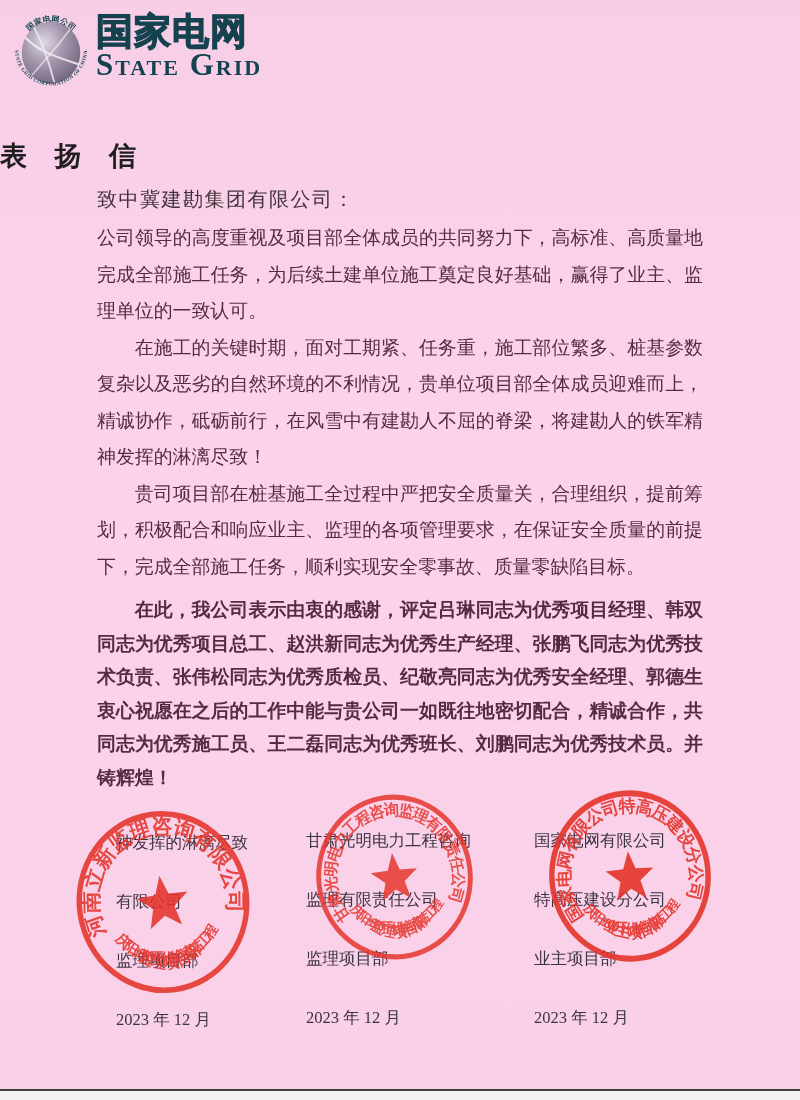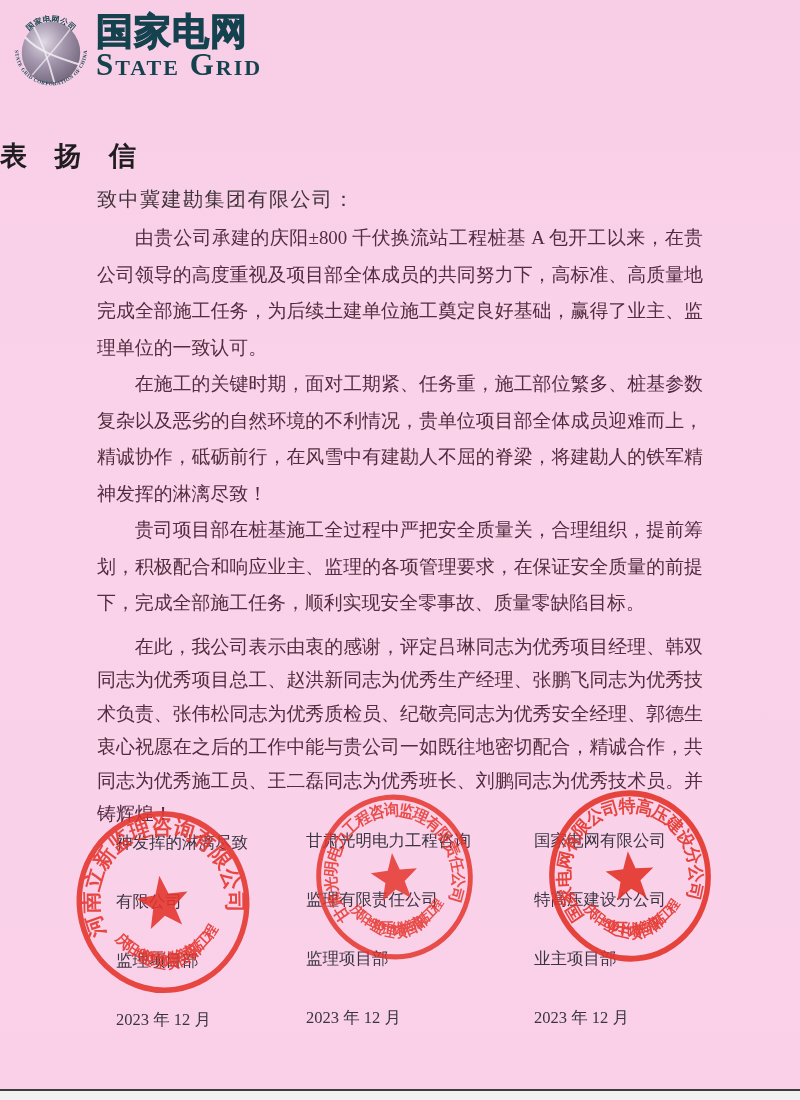--- a/index.html
+++ b/index.html
@@ -34,21 +34,21 @@
     font-size:27px;font-weight:bold;color:#1f1d20;
     letter-spacing:9px;word-spacing:2px;
   }
   .salutation{
     position:absolute;left:97px;top:186px;
     font-size:20px;color:#42333b;letter-spacing:1.5px;
   }
   .body-text{position:absolute;left:97px;top:220px;width:606px;color:#532c41;}
   .para{font-size:18.9px;}
   .para.p123{line-height:36.5px;}
-  .para.p4{line-height:33.5px;margin-top:8px;}
+  .para.p4{line-height:33.5px;margin-top:8px;font-weight:bold;}
   .line{text-align:justify;text-align-last:justify;}
   .line.first{text-indent:2em;}
   .line.end{text-align-last:left;}
   
   .sig-col{position:absolute;font-size:16.5px;color:#3a3440;line-height:33px;}
   .sig-col .c{text-align:left;margin-top:26px;}
   .sig-col .l{text-align:left;}
   .col1{left:116px;top:826px;width:182px;}
   .col2{left:306px;top:824px;width:192px;}
   .col3{left:534px;top:824px;width:196px;}
@@ -96,21 +96,20 @@
       <div class="logo-en">State Grid</div>
     </div>
   </div>
 
   <div class="title">表 扬 信</div>
 
   <div class="salutation">致中冀建勘集团有限公司：</div>
 
   <div class="body-text">
     <div class="para p123">
-      <div class="line first">由贵公司承建的庆阳±800 千伏换流站工程桩基 A 包开工以来，在贵</div>
       <div class="line">公司领导的高度重视及项目部全体成员的共同努力下，高标准、高质量地</div>
       <div class="line">完成全部施工任务，为后续土建单位施工奠定良好基础，赢得了业主、监</div>
       <div class="line end">理单位的一致认可。</div>
     </div>
     <div class="para p123">
       <div class="line first">在施工的关键时期，面对工期紧、任务重，施工部位繁多、桩基参数</div>
       <div class="line">复杂以及恶劣的自然环境的不利情况，贵单位项目部全体成员迎难而上，</div>
       <div class="line">精诚协作，砥砺前行，在风雪中有建勘人不屈的脊梁，将建勘人的铁军精</div>
       <div class="line end">神发挥的淋漓尽致！</div>
     </div>

